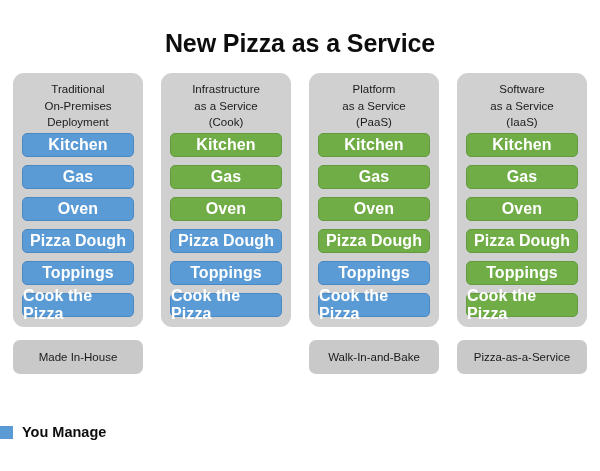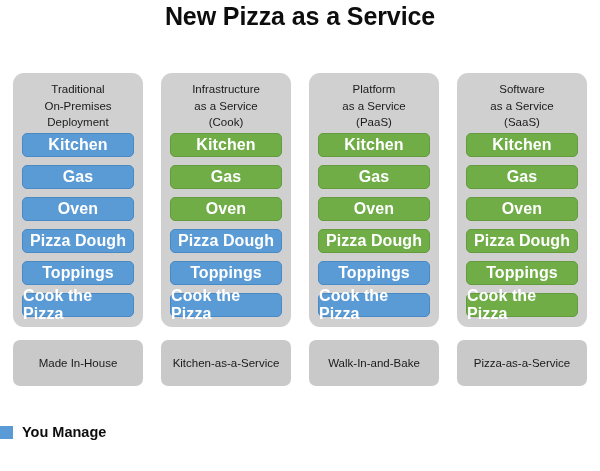--- a/index.html
+++ b/index.html
@@ -10,21 +10,21 @@
     width: 600px;
     height: 471px;
     background: #ffffff;
     font-family: "Liberation Sans", sans-serif;
     overflow: hidden;
     position: relative;
   }
 
   .page-title {
     position: absolute;
-    top: 2px;
+    top: 29px;
     left: 0;
     width: 600px;
     text-align: center;
     font-size: 25px;
     font-weight: bold;
     color: #0d0d0d;
     letter-spacing: -0.1px;
   }
 
   .columns {
@@ -91,21 +91,21 @@
     border: 1px solid #4a8ac4;
   }
   .pill.vendor {
     background: #70ad47;
     border: 1px solid #639c3e;
   }
 
   .footer-box {
     margin-top: 13px;
     width: 130px;
-    height: 46px;
+    height: 34px;
     background: #c9c9c9;
     border-radius: 7px;
     display: flex;
     align-items: center;
     justify-content: center;
     font-size: 11.5px;
     color: #1a1a1a;
     text-align: center;
     box-sizing: border-box;
     padding: 0 3px;
@@ -164,39 +164,38 @@
         <div class="card-header"><span>Infrastructure</span><br><span>as a Service</span><br><span>(Cook)</span></div>
         <div class="pill-list">
           <div class="pill vendor">Kitchen</div>
           <div class="pill vendor">Gas</div>
           <div class="pill vendor">Oven</div>
           <div class="pill you">Pizza Dough</div>
           <div class="pill you">Toppings</div>
           <div class="pill you">Cook the Pizza</div>
         </div>
       </div>
-      <div class="footer-box">Kitchen-as-a-Service</div>
     </div>
     <div class="column">
       <div class="card">
         <div class="card-header"><span>Platform</span><br><span>as a Service</span><br><span>(PaaS)</span></div>
         <div class="pill-list">
           <div class="pill vendor">Kitchen</div>
           <div class="pill vendor">Gas</div>
           <div class="pill vendor">Oven</div>
           <div class="pill vendor">Pizza Dough</div>
           <div class="pill you">Toppings</div>
           <div class="pill you">Cook the Pizza</div>
         </div>
       </div>
       <div class="footer-box">Walk-In-and-Bake</div>
     </div>
     <div class="column">
       <div class="card">
-        <div class="card-header"><span>Software</span><br><span>as a Service</span><br><span>(SaaS)</span></div>
+        <div class="card-header"><span>Software</span><br><span>as a Service</span><br><span>(IaaS)</span></div>
         <div class="pill-list">
           <div class="pill vendor">Kitchen</div>
           <div class="pill vendor">Gas</div>
           <div class="pill vendor">Oven</div>
           <div class="pill vendor">Pizza Dough</div>
           <div class="pill vendor">Toppings</div>
           <div class="pill vendor">Cook the Pizza</div>
         </div>
       </div>
       <div class="footer-box">Pizza-as-a-Service</div>

